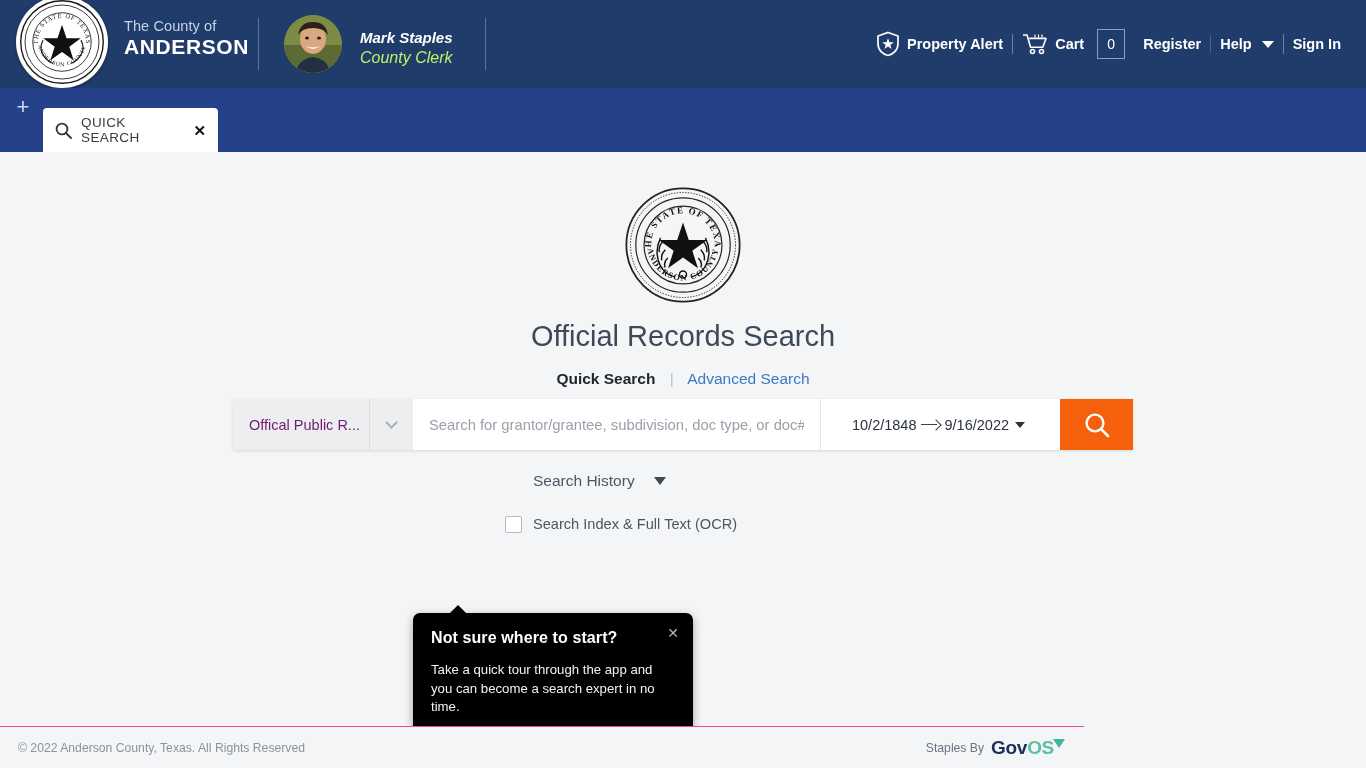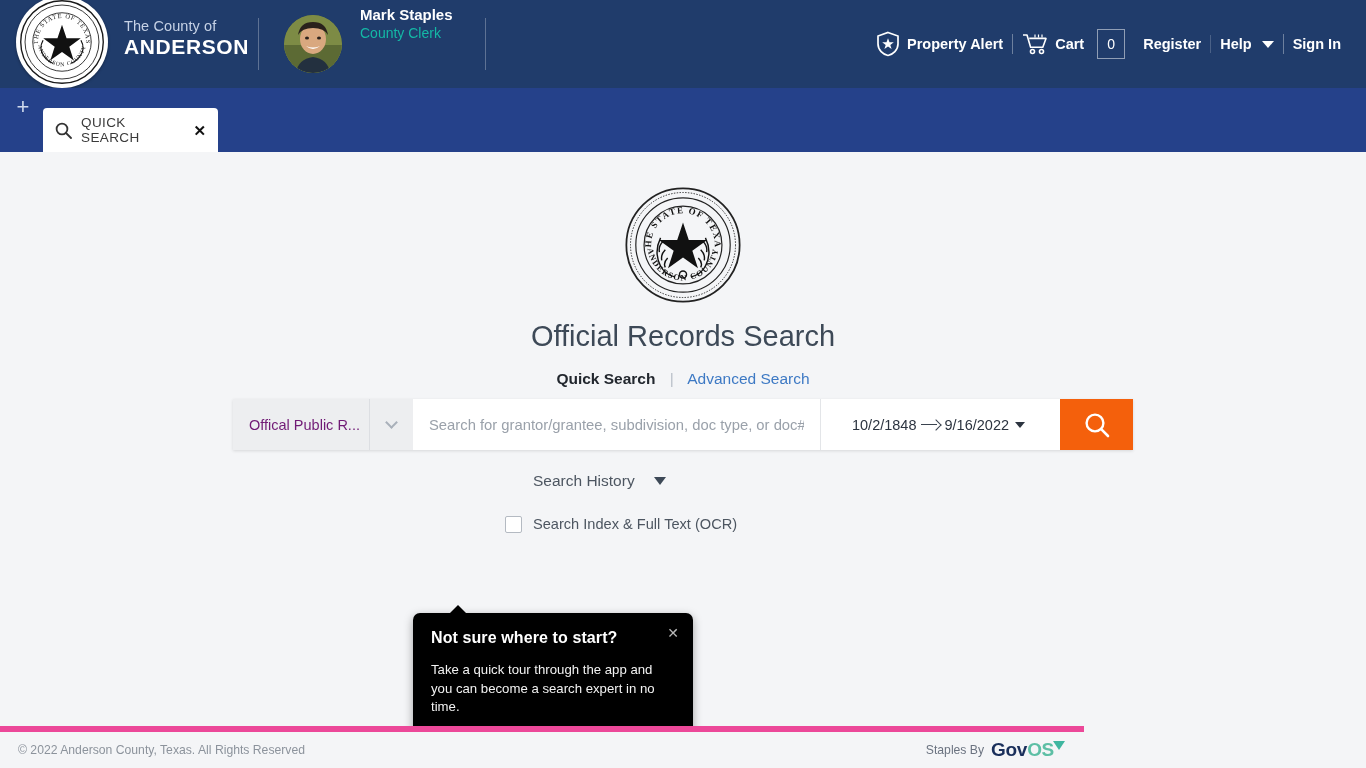--- a/index.html
+++ b/index.html
@@ -35,23 +35,23 @@
   .hdr-divider {
     position: absolute; top: 18px; width: 1px; height: 52px;
     background: rgba(255,255,255,.28);
   }
   .avatar {
     position: absolute; left: 284px; top: 15px;
     width: 58px; height: 58px; border-radius: 50%;
     overflow: hidden; background: #6f7f3f;
   }
   .avatar svg { width: 58px; height: 58px; display: block; }
-  .clerk-block { position: absolute; left: 360px; top: 6px; line-height: 1.25; }
+  .clerk-block { position: absolute; left: 360px; top: 29px; line-height: 1.25; font-style: italic; }
   .clerk-name { font-size: 15px; color: #ffffff; font-weight: 700; }
-  .clerk-title { font-size: 14px; color: #14b8a6; font-weight: 400; }
+  .clerk-title { font-size: 16px; color: #bef264; font-weight: 400; }
 
   .hdr-right {
     position: absolute; right: 16px; top: 0; height: 88px;
     display: flex; align-items: center; gap: 0;
     color: #ffffff; font-size: 14.5px; font-weight: 700;
   }
   .hdr-item { display: flex; align-items: center; gap: 7px; padding: 0 9px; cursor: pointer; white-space: nowrap; }
   .vbar { width: 1px; height: 20px; background: rgba(255,255,255,.35); }
   .shield-icon svg, .cart-icon svg { display: block; }
   .cart-count {
@@ -190,21 +190,21 @@
   .tour-body { font-size: 13.2px; line-height: 1.42; margin-top: 14px; color: #f2f2f2; }
   .tour-btn {
     margin-top: 16px; width: 100%; height: 29px; background: #333333; color: #fff;
     border: none; border-radius: 3px; font-size: 13.5px; font-weight: 700; cursor: pointer;
     font-family: "Liberation Sans", sans-serif;
   }
 
   
   .footer {
     position: absolute; left: 0; bottom: 0; width: 1084px; height: 42px;
-    background: #f4f5f7; border-top: 6px solid #ec4899;
+    background: #f4f5f7; border-top: 1px solid #ec4899;
     display: flex; align-items: center; justify-content: space-between;
     padding: 0 18px;
   }
   .copyright { font-size: 12.2px; color: #8c939c; }
   .powered { display: flex; align-items: center; gap: 7px; }
   .powered-text { font-size: 12.2px; color: #6b7380; }
   .govos { font-size: 19px; font-weight: 700; letter-spacing: -.3px; position: relative; }
   .govos .g1 { color: #1a2f5b; }
   .govos .g2 { color: #5dbfa5; }
   .govos-mark {

